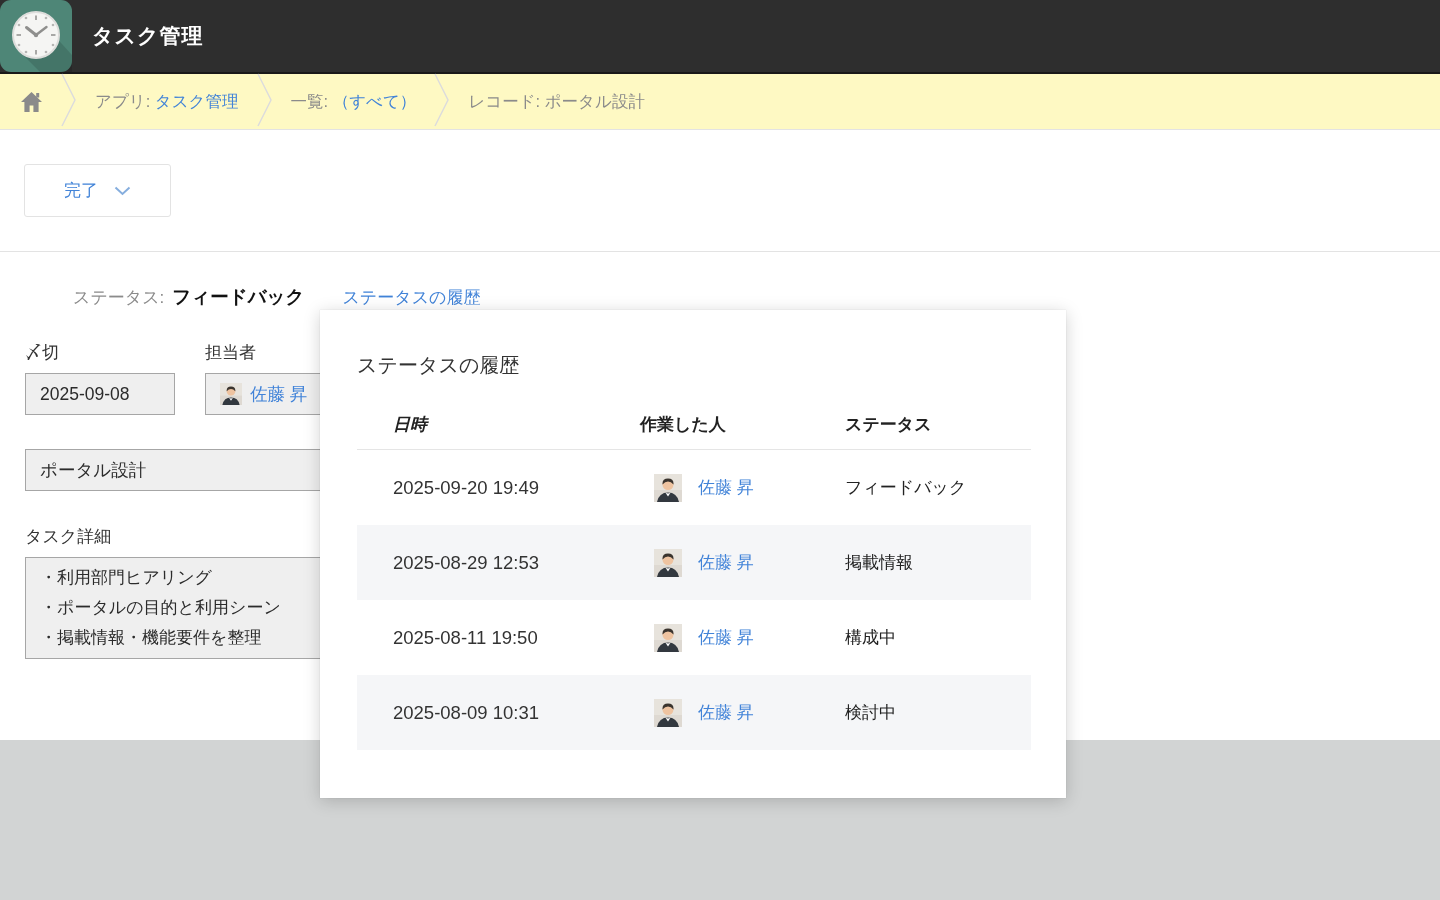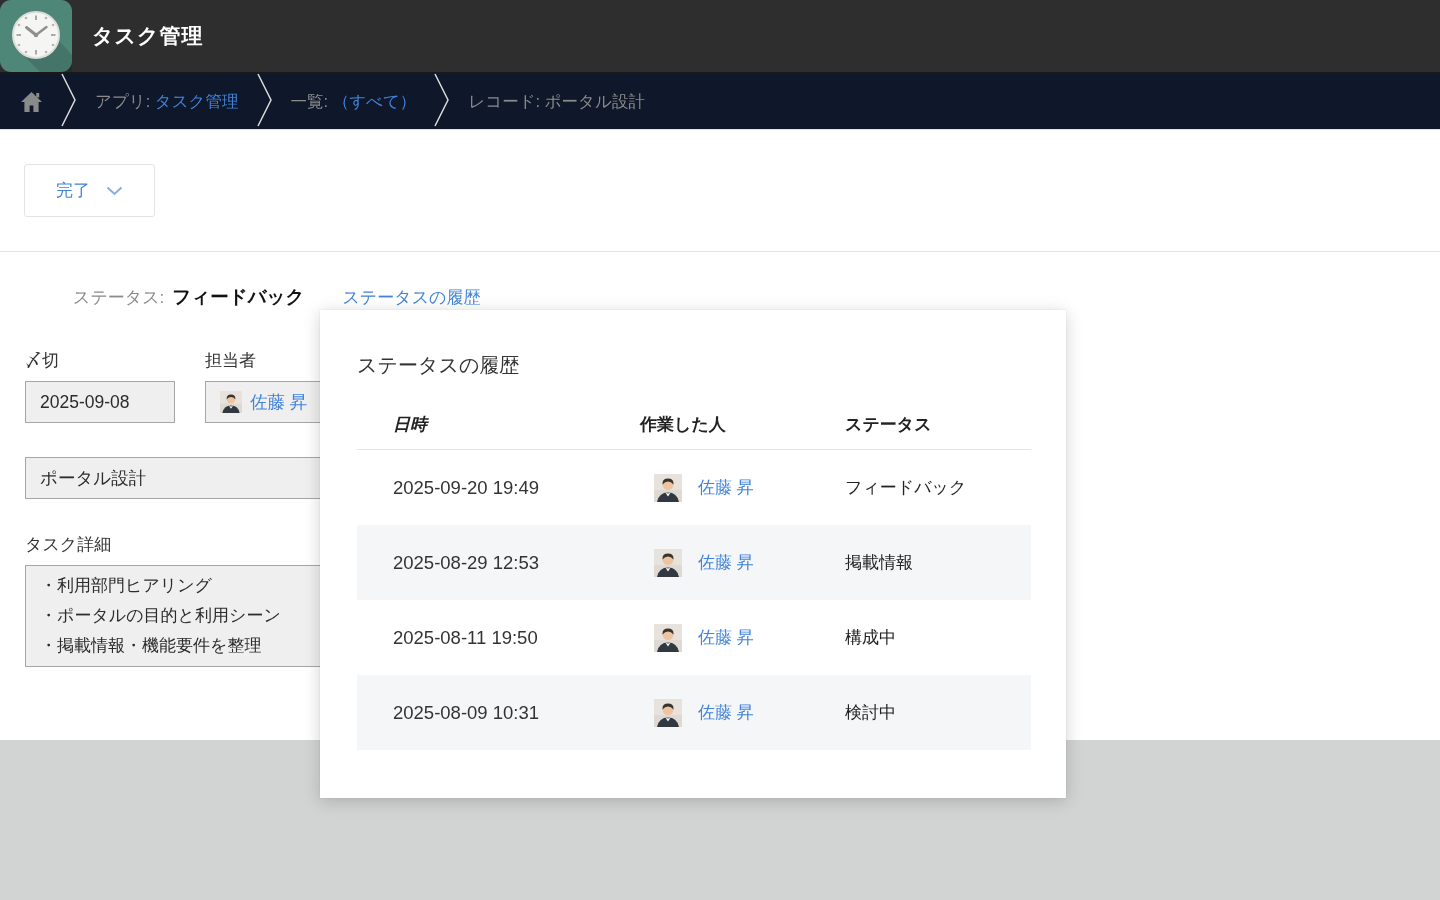--- a/index.html
+++ b/index.html
@@ -6,41 +6,41 @@
   html,body { width:1440px; height:900px; }
   body { font-family:"Liberation Sans","DejaVu Sans",sans-serif; background:#d2d4d4; }
   .page { position:relative; width:1440px; height:900px; overflow:hidden; background:#fff; }
 
   
   .topbar { height:74px; background:#2e2e2e; border-bottom:2px solid #191919; display:flex; align-items:center; }
   .app-icon { width:72px; height:72px; flex:0 0 72px; }
   .app-title { color:#fff; font-size:21px; font-weight:bold; margin-left:20px; letter-spacing:1px; }
 
   
-  .breadcrumb { height:56px; background:#0f172a; border-bottom:1px solid #e3e3e3; display:flex; align-items:center; padding-left:16px; font-size:16.5px; }
+  .breadcrumb { height:56px; background:#fef9c3; border-bottom:1px solid #e3e3e3; display:flex; align-items:center; padding-left:16px; font-size:16.5px; }
   .crumb-sep { margin:0 18px; flex:0 0 auto; display:block; }
   .crumb { white-space:nowrap; }
   .crumb .lbl { color:#8b8b8b; }
   .crumb a { color:#4183d8; text-decoration:none; }
   .crumb .plain { color:#8b8b8b; }
   .home-icon { display:flex; align-items:center; margin-left:4px; }
 
   
   .toolbar { height:122px; background:#fff; border-bottom:1px solid #e3e3e3; padding:34px 0 0 24px; display:flex; gap:15px; align-items:flex-start; }
-  .btn { height:53px; background:#fff; border:1px solid #e3e3e3; border-radius:3px; color:#4183d8; font-size:17px; font-family:inherit; display:flex; align-items:center; gap:16px; padding:0 31px; cursor:pointer; }
+  .btn { height:53px; background:#fff; border:1px solid #e3e3e3; border-radius:3px; color:#4183d8; font-size:17px; font-family:inherit; display:flex; align-items:center; gap:16px; padding:0 39px; cursor:pointer; }
   .btn svg { display:block; }
 
   
   .record { position:relative; height:488px; background:#fff; padding:32px 0 0 25px; }
   .status-row { display:flex; align-items:baseline; font-size:17px;margin-left:48px; }
   .status-label { color:#8b8b8b; }
   .status-value { color:#111; font-weight:bold; font-size:18.5px; margin-left:8px; }
   .status-history-link { color:#4183d8; text-decoration:none; margin-left:38px; font-size:17px; }
 
-  .field-row { display:flex; gap:30px; margin-top:40px; }
+  .field-row { display:flex; gap:30px; margin-top:32px; }
   .field-label { font-size:17px; color:#333; margin-bottom:9px; }
   .value-box { background:#efefef; border:1px solid #a6a6a6; height:42px; display:flex; align-items:center; padding:0 14px; font-size:17.5px; color:#2b2b2b; }
   .deadline-box { width:150px; }
   .assignee-box { width:290px; gap:8px; }
   .assignee-box a { color:#4183d8; text-decoration:none; }
   .avatar-sm { width:22px; height:22px; flex:0 0 22px; }
 
   .single-field { margin-top:34px; }
   .taskname-box { width:600px; }
   .detail-box { width:600px; height:auto; display:block; padding:5px 14px; line-height:30px; font-size:17px; }

